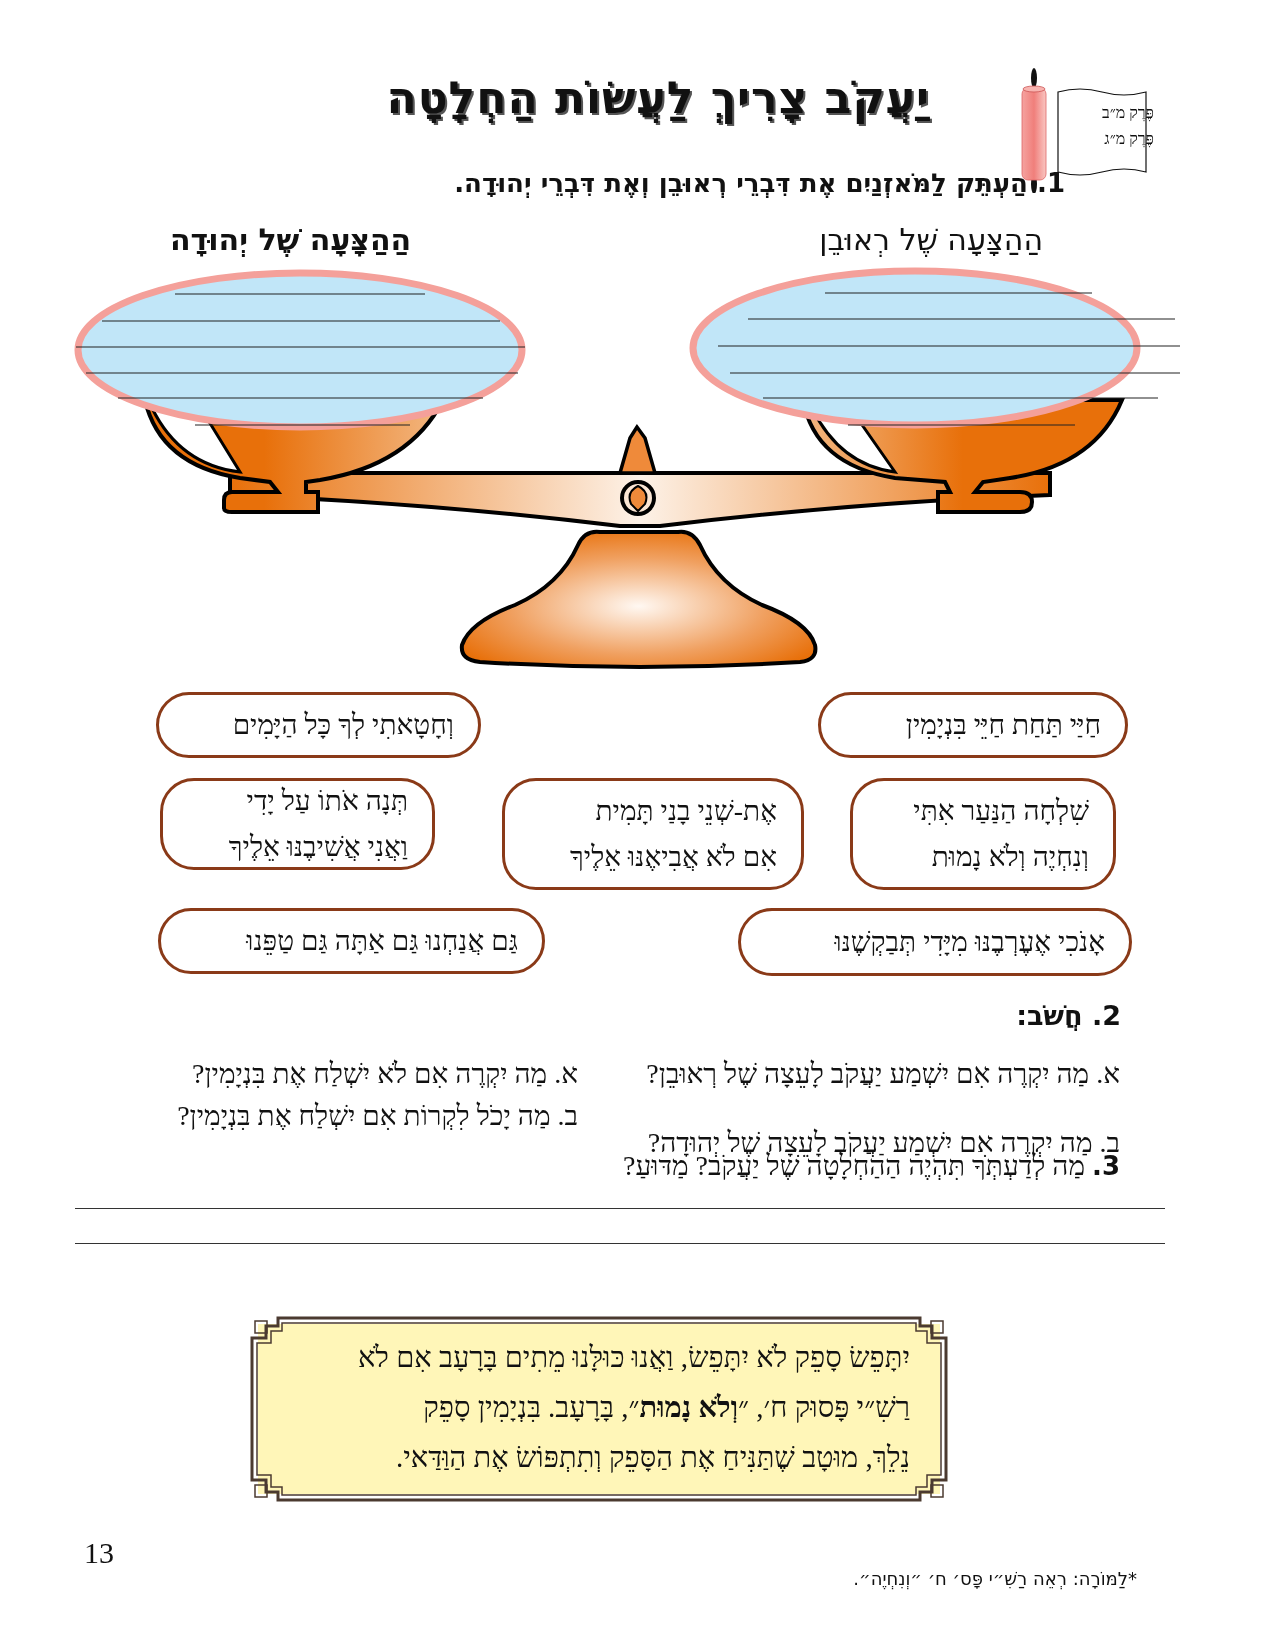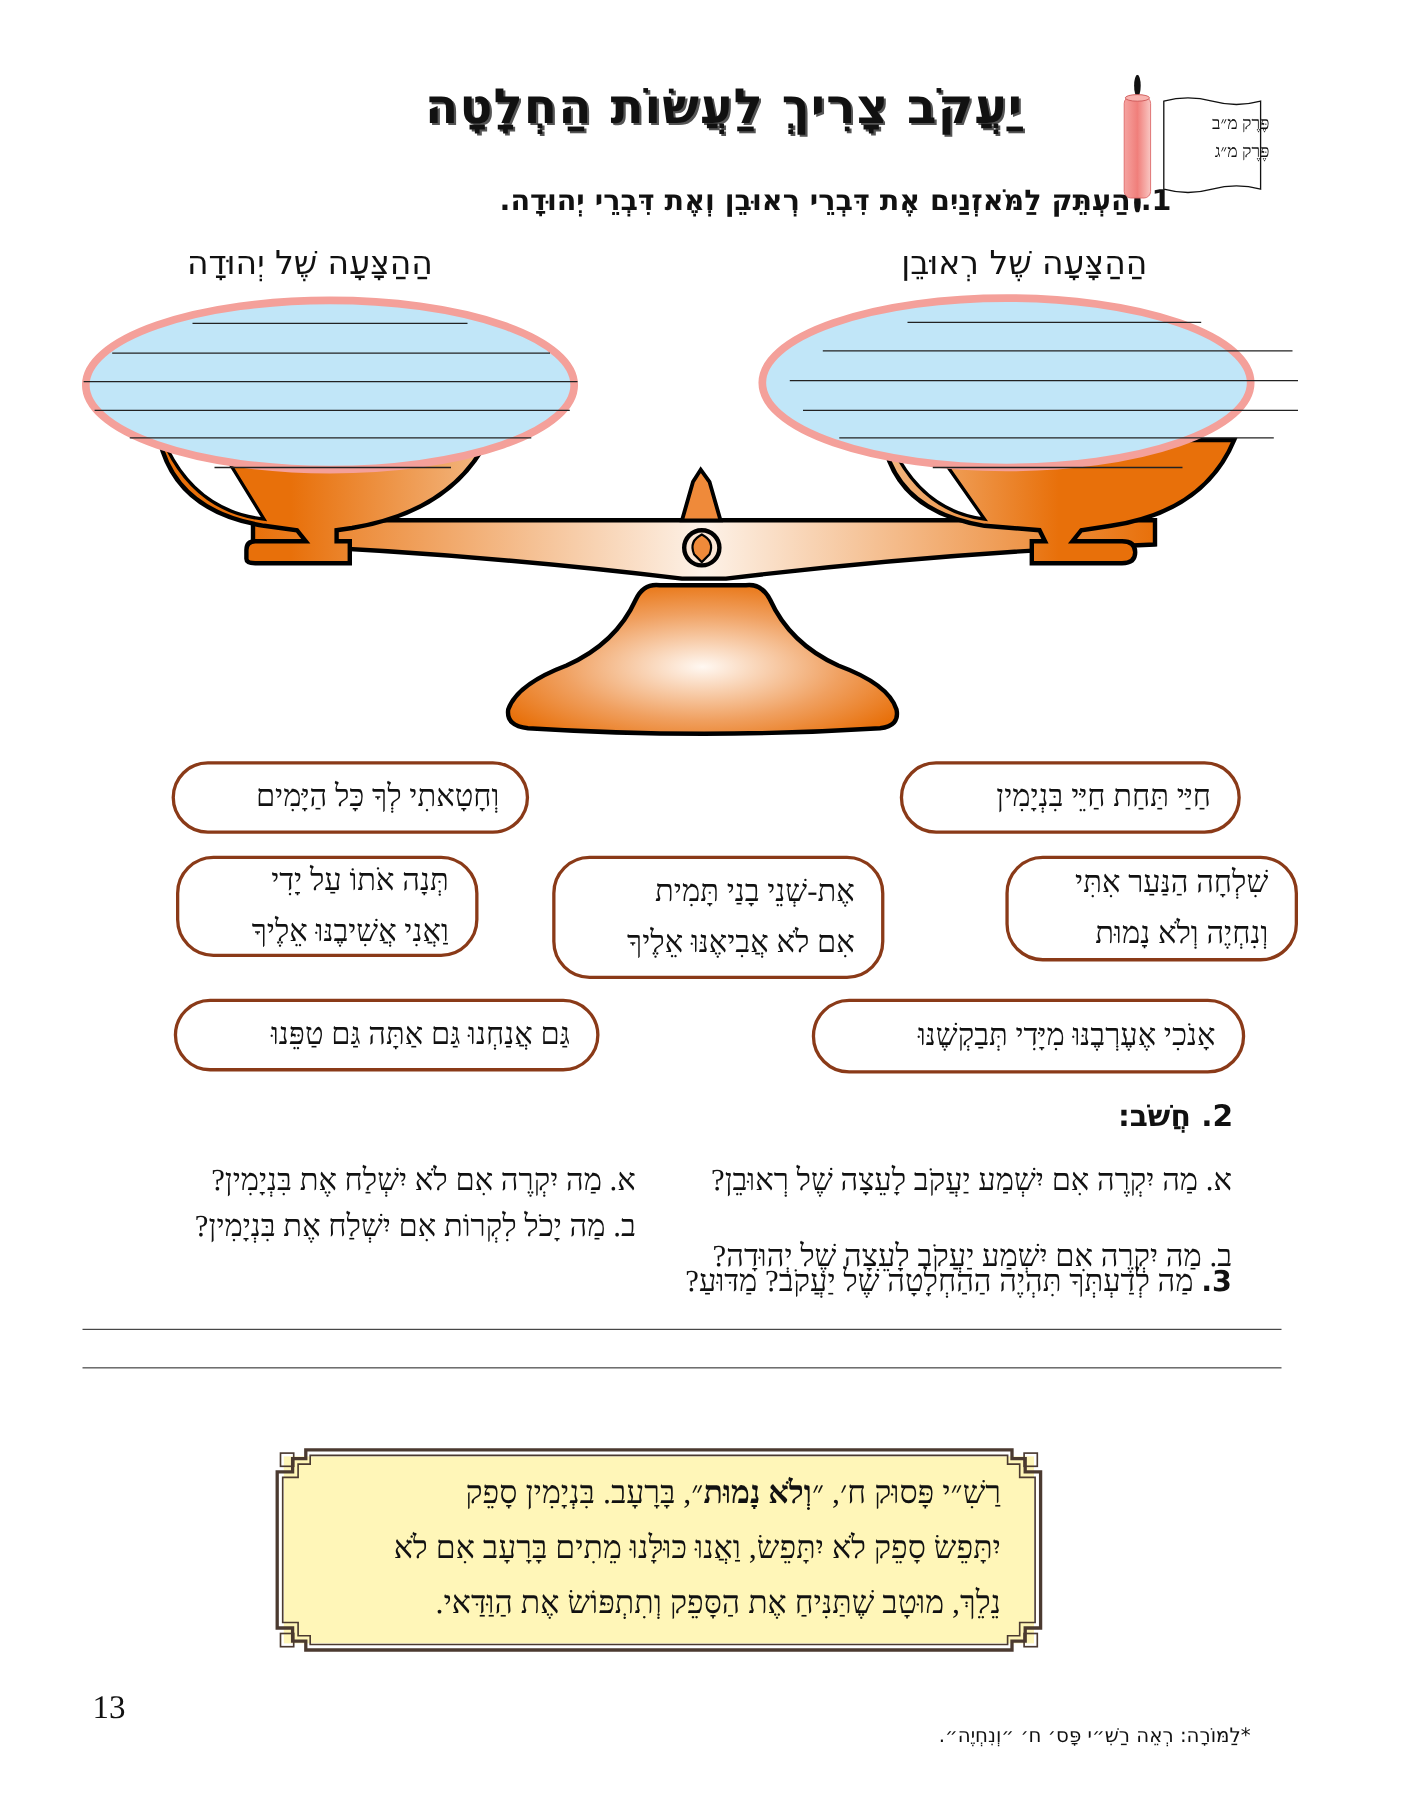--- a/index.html
+++ b/index.html
@@ -7,21 +7,21 @@
          font-family:"DejaVu Serif", "Liberation Serif", serif; color:#111; }
   .abs { position:absolute; }
   .rtl { direction:rtl; }
   .title { left:330px; top:72px; width:600px; text-align:right; font-size:44px; font-weight:bold;
            font-family:"DejaVu Sans", "Liberation Sans", sans-serif; text-shadow:2px 2px 0 #555; letter-spacing:1px; }
   .scroll { left:1020px; top:68px; width:140px; height:125px; }
   .scroll-text { position:absolute; left:44px; top:32px; width:90px; font-size:16px; line-height:26px; text-align:right;
                  font-family:"Liberation Serif", serif; }
   .q1 { right:210px; top:168px; font-size:26px; font-weight:bold; font-family:"DejaVu Sans", "Liberation Sans", sans-serif; }
   .head-r { right:232px; top:222px; font-size:30px; font-weight:normal; font-family:"DejaVu Sans", "Liberation Sans", sans-serif; }
-  .head-l { left:170px; top:222px; font-size:30px; font-weight:normal; font-family:"DejaVu Sans", "Liberation Sans", sans-serif; }
+  .head-l { left:170px; top:222px; font-size:30px; font-weight:bold; font-family:"DejaVu Sans", "Liberation Sans", sans-serif; }
   .scale { left:0; top:260px; width:1275px; height:440px; }
   .card { position:absolute; border:3px solid #8a3a18; border-radius:34px; background:#fff; direction:rtl;
           font-family:"Liberation Serif", serif; font-size:28px; line-height:46px; padding:0 24px; box-sizing:border-box;
           display:flex; flex-direction:column; justify-content:center; text-align:right; }
   .q2h { right:154px; top:1000px; font-size:27px; font-weight:bold; font-family:"DejaVu Sans", "Liberation Sans", sans-serif; }
   .qline { font-family:"Liberation Serif", serif; font-size:28px; white-space:nowrap; }
   .hr { position:absolute; height:1px; background:#333; }
   .rashi-frame { left:246px; top:1314px; width:706px; height:190px; }
   .rashi-text { position:absolute; left:290px; top:1332px; width:620px; direction:rtl; text-align:right;
                 font-family:"Liberation Serif", serif; font-size:29px; line-height:50px; }
@@ -124,21 +124,21 @@
   </svg>
 </div>
 
 <div class="card" style="left:818px; top:692px; width:310px; height:66px;">
   <div>חַיַּי תַּחַת חַיֵּי בִּנְיָמִין</div>
 </div>
 <div class="card" style="left:156px; top:692px; width:325px; height:66px;justify-content:center;">
   <div>וְחָטָאתִי לְךָ כָּל הַיָּמִים</div>
 </div>
 
-<div class="card" style="left:914px; top:778px; width:266px; height:96px;">
+<div class="card" style="left:850px; top:778px; width:266px; height:112px;">
   <div>שִׁלְחָה הַנַּעַר אִתִּי</div>
   <div>וְנִחְיֶה וְלֹא נָמוּת</div>
 </div>
 <div class="card" style="left:502px; top:778px; width:302px; height:112px;">
   <div>אֶת-שְׁנֵי בָנַי תָּמִית</div>
   <div>אִם לֹא אֲבִיאֶנּוּ אֵלֶיךָ</div>
 </div>
 <div class="card" style="left:160px; top:778px; width:275px; height:92px;">
   <div>תְּנָה אֹתוֹ עַל יָדִי</div>
   <div>וַאֲנִי אֲשִׁיבֶנּוּ אֵלֶיךָ</div>
@@ -172,21 +172,21 @@
       <path d="M32,4 L674,4 L674,12 L686,12 L686,24 L700,24 L700,166 L686,166 L686,178 L674,178 L674,186 L32,186 L32,178 L20,178 L20,166 L6,166 L6,24 L20,24 L20,12 L32,12 Z"></path>
       <path d="M36,9 L670,9 L670,17 L681,17 L681,29 L695,29 L695,161 L681,161 L681,173 L670,173 L670,181 L36,181 L36,173 L25,173 L25,161 L11,161 L11,29 L25,29 L25,17 L36,17 Z" stroke-width="1.5"></path>
       <rect x="9" y="7" width="12" height="12" stroke-width="1.5"></rect>
       <rect x="685" y="7" width="12" height="12" stroke-width="1.5"></rect>
       <rect x="9" y="171" width="12" height="12" stroke-width="1.5"></rect>
       <rect x="685" y="171" width="12" height="12" stroke-width="1.5"></rect>
     </g>
   </svg>
 </div>
 <div class="rashi-text">
+  <div>יִתָּפֵשׂ סָפֵק לֹא יִתָּפֵשׂ, וַאֲנוּ כּוּלָּנוּ מֵתִים בָּרָעָב אִם לֹא</div>
   <div>
     <span>רַשִׁ״י פָּסוּק ח׳, ״</span><b>וְלֹא נָמוּת</b><span>״, בָּרָעָב. בִּנְיָמִין סָפֵק</span>
   </div>
-  <div>יִתָּפֵשׂ סָפֵק לֹא יִתָּפֵשׂ, וַאֲנוּ כּוּלָּנוּ מֵתִים בָּרָעָב אִם לֹא</div>
   <div>נֵלֵךְ, מוּטָב שֶׁתַּנִּיחַ אֶת הַסָּפֵק וְתִתְפּוֹשׂ אֶת הַוַּדַּאי.</div>
 </div>
 
 <div class="abs pagenum">13</div>
 <div class="abs footnote rtl">*לַמּוֹרָה: רְאֵה רַשִׁ״י פָּס׳ ח׳ ״וְנִחְיֶה״.</div>
 
 </body></html>

